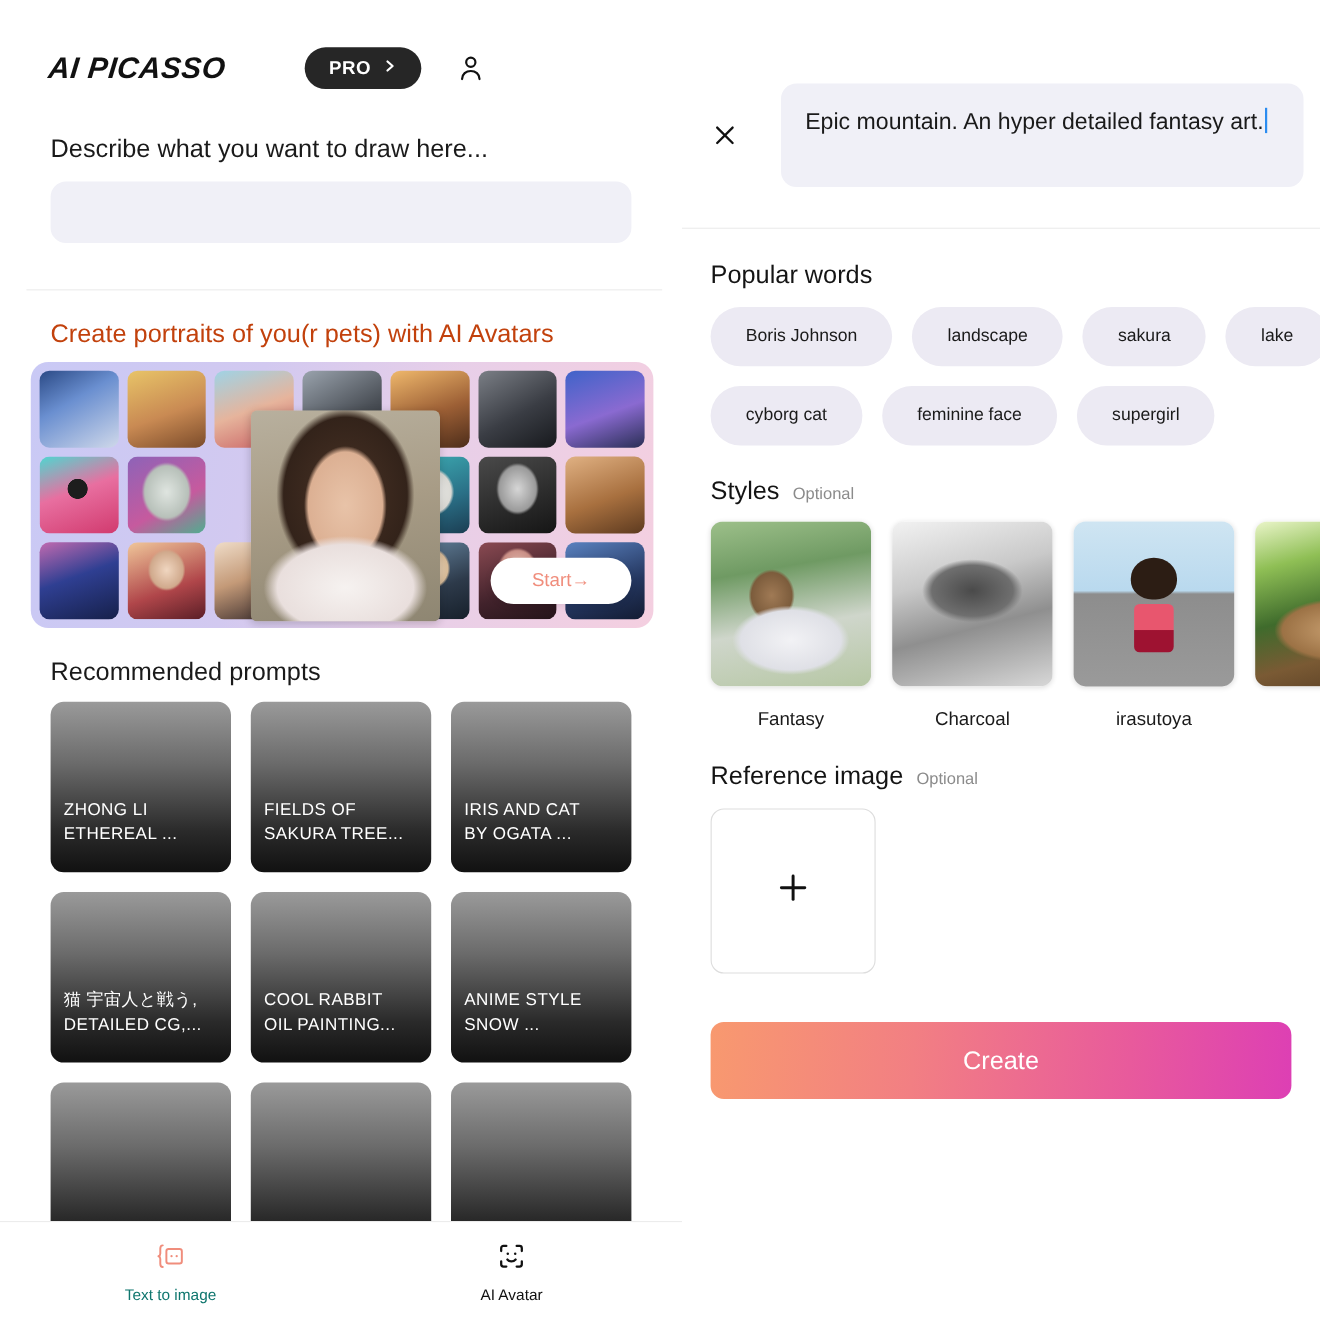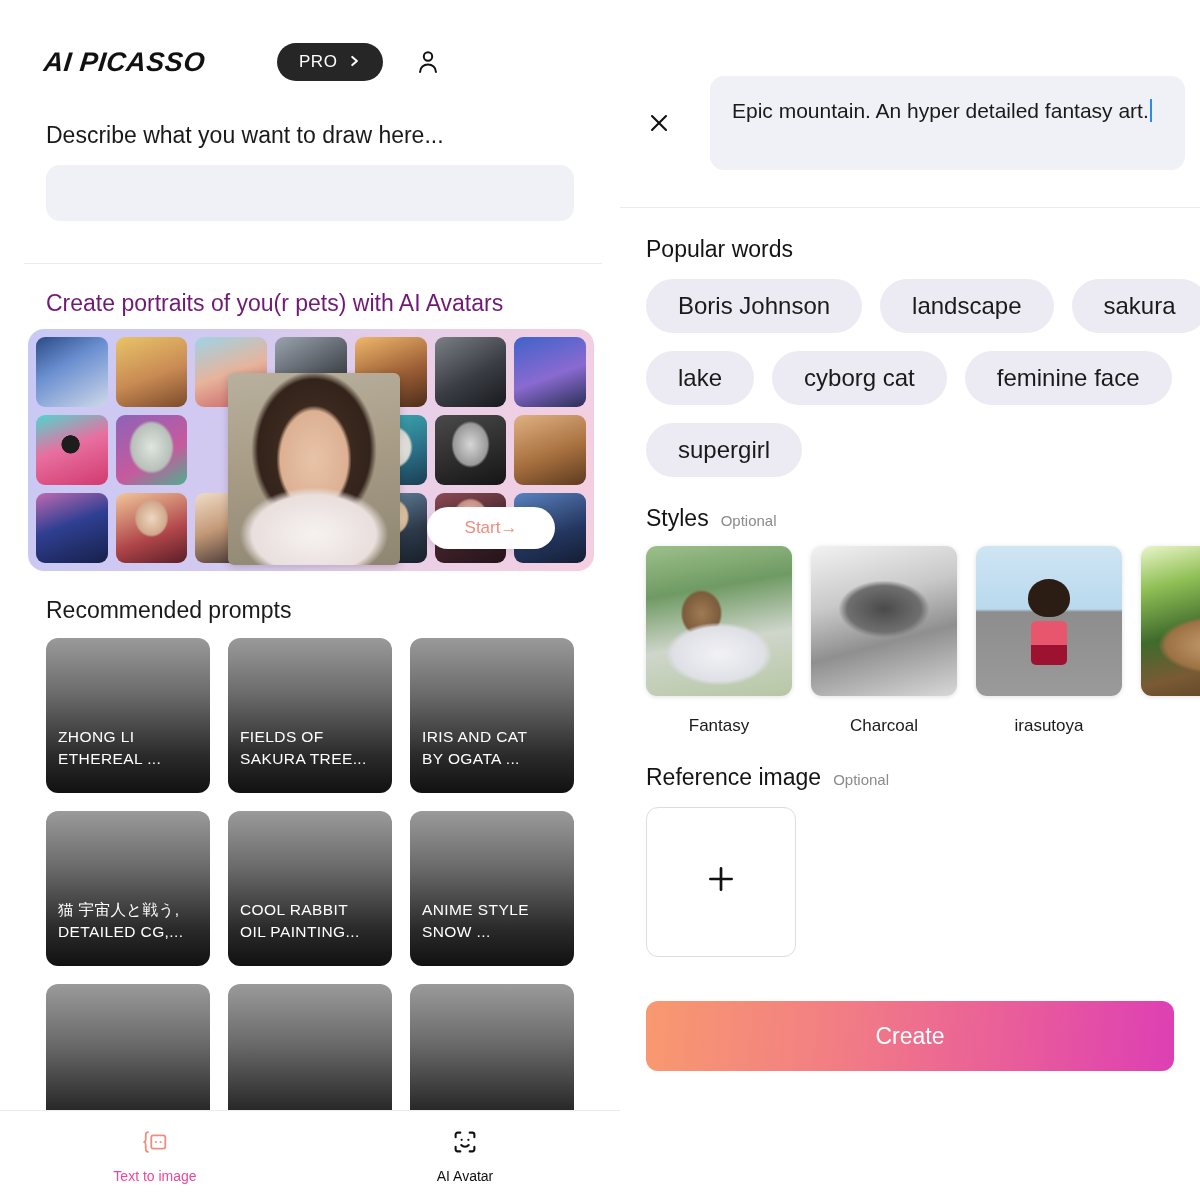--- a/index.html
+++ b/index.html
@@ -35,21 +35,21 @@
     font-family: "Liberation Sans", sans-serif;
   }
   .pro-badge {
     margin-left: 72px;
     background: #262626;
     color: #fff;
     border-radius: 999px;
     height: 38px;
     padding: 0 22px;
     display: flex; align-items: center; gap: 10px;
-    font-size: 17px; font-weight: 400;
+    font-size: 17px; font-weight: 700;
     letter-spacing: 0.5px;
     cursor: pointer;
     border: none;
   }
   .pro-badge .chev { font-size: 16px; font-weight: 700; line-height: 1; }
   .account-icon {
     margin-left: 30px;
     width: 30px; height: 30px;
     display: flex; align-items: center; justify-content: center;
     cursor: pointer;
@@ -72,21 +72,21 @@
   .divider {
     margin: 42px 0 0 24px;
     width: 578px; height: 1px;
     background: #ececec;
   }
 
   .avatar-title {
     margin: 26px 0 0 46px;
     font-size: 23px;
     font-weight: 400;
-    color: #701a75;
+    color: #c2410c;
   }
 
   
   .avatar-banner {
     position: relative;
     margin: 12px 0 0 28px;
     width: 566px; height: 242px;
     border-radius: 16px;
     overflow: hidden;
     background: linear-gradient(100deg, #c9c9f5 0%, #d2c9f0 35%, #e8cfe8 65%, #f4cfe0 100%);
@@ -108,21 +108,21 @@
     border-radius: 6px;
     background:
       radial-gradient(ellipse 60% 34% at 50% 84%, #f6f2f0 0%, #e9dfdd 60%, transparent 72%),
       radial-gradient(ellipse 28% 36% at 50% 45%, #e8c3a8 0%, #dcb093 70%, transparent 78%),
       radial-gradient(ellipse 48% 54% at 50% 40%, #4a3326 0%, #33231a 68%, transparent 76%),
       linear-gradient(170deg, #b8b09e 0%, #a89c86 45%, #8e8672 100%);
     box-shadow: 0 2px 8px rgba(0,0,0,0.18);
   }
   .start-btn {
     position: absolute;
-    right: 39px; bottom: 22px;
+    right: 20px; bottom: 22px;
     width: 128px; height: 42px;
     background: #fff;
     border: none;
     border-radius: 999px;
     color: #f08d7c;
     font-size: 17px;
     font-weight: 400;
     display: flex; align-items: center; justify-content: center;
     cursor: pointer;
     box-shadow: 0 2px 7px rgba(0,0,0,0.09);
@@ -170,21 +170,21 @@
     display: flex;
   }
   .nav-item {
     flex: 1;
     display: flex; flex-direction: column;
     align-items: center; justify-content: center;
     gap: 7px;
     cursor: pointer;
   }
   .nav-item .nav-label { font-size: 14px; }
-  .nav-item.active .nav-label { color: #ec4899; }
+  .nav-item.active .nav-label { color: #0f766e; }
   .nav-item.inactive .nav-label { color: #111; }
 
   
   .right-panel {
     position: relative;
     width: 580px; height: 1200px;
     background: #ffffff;
     overflow: hidden;
   }
   .prompt-row {
@@ -235,21 +235,21 @@
     margin: 16px 0 0 26px;
     width: 600px;
     display: flex; flex-wrap: wrap; gap: 18px;
   }
   .chip {
     background: #eceaf3;
     border: none;
     border-radius: 999px;
     height: 54px;
     padding: 0 32px;
-    font-size: 24px;
+    font-size: 16px;
     color: #1a1a1a;
     display: flex; align-items: center;
     cursor: pointer;
     white-space: nowrap;
     font-family: "Liberation Sans", sans-serif;
   }
 
   .styles-row {
     margin: 14px 0 0 26px;
     display: flex; gap: 19px;

